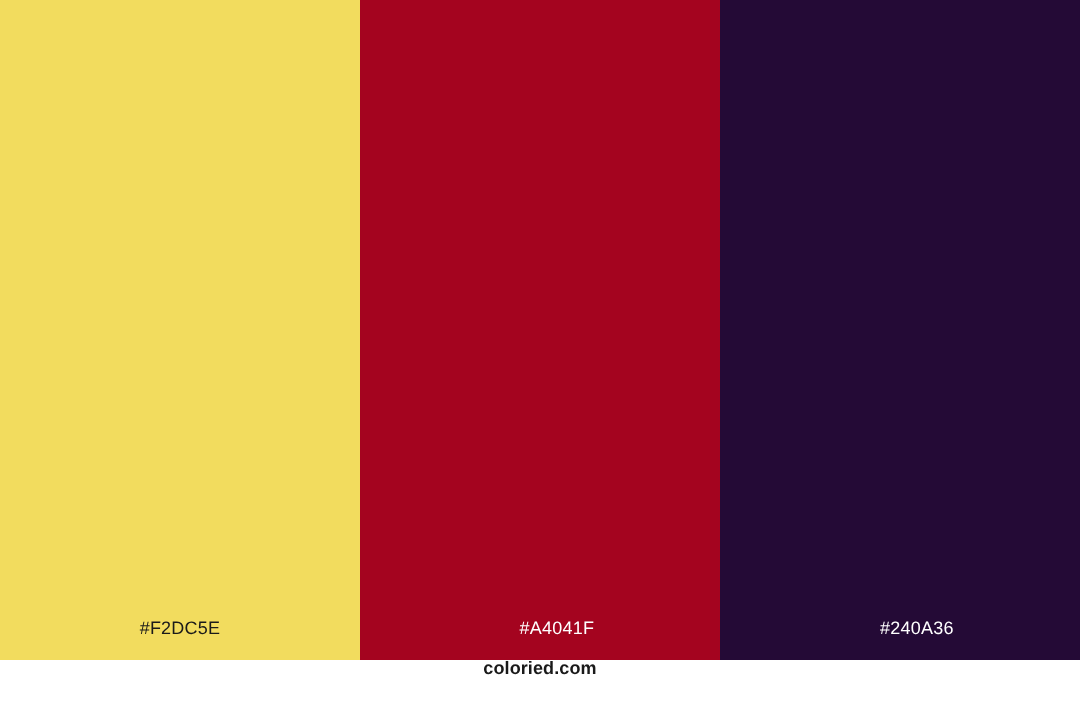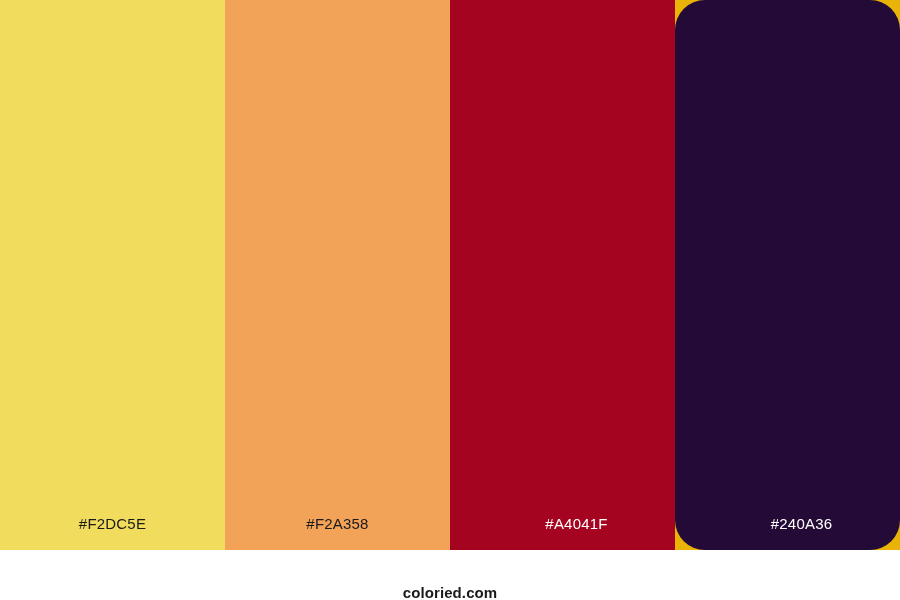--- a/index.html
+++ b/index.html
@@ -54,21 +54,21 @@
   }
   .label-light {
     color: #ffffff;
     padding-left: 28px;
   }
   .footer {
     width: 900px;
     height: 50px;
     background: #ffffff;
     display: flex;
-    align-items: flex-end;
+    align-items: flex-start;
     justify-content: center;
   }
   .footer-text {
     font-family: "Liberation Sans", sans-serif;
     font-size: 15px;
     font-weight: 700;
     color: #1a1a1a;
     letter-spacing: 0.1px;
     line-height: 1;
   }
@@ -77,30 +77,27 @@
 <body>
 
 <div class="palette-page">
 
   <div class="swatch-strip">
 
     <div class="swatch" style="background-color: rgb(242, 220, 94);">
       <span class="swatch-label label-dark">#F2DC5E</span>
     </div>
 
-    <div class="swatch" style="background-color: rgb(242, 163, 88);">
-      <span class="swatch-label label-dark">#F2A358</span>
-    </div>
 
 
     <div class="swatch" style="background-color: rgb(164, 4, 31);">
       <span class="swatch-label label-light">#A4041F</span>
     </div>
 
-    <div class="swatch" style="background-color: rgb(36, 10, 54); border-radius: 30px;">
+    <div class="swatch" style="background-color: rgb(36, 10, 54);">
       <span class="swatch-label label-light">#240A36</span>
     </div>
 
   </div>
 
   <div class="footer">
     <span class="footer-text">coloried.com</span>
   </div>
 
 </div>

